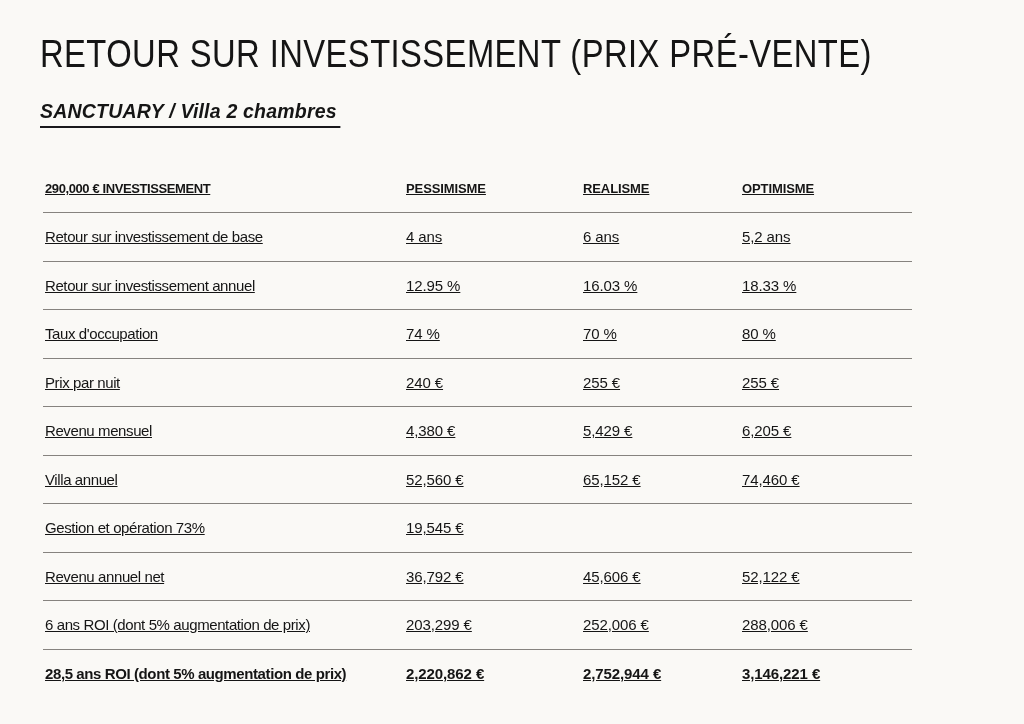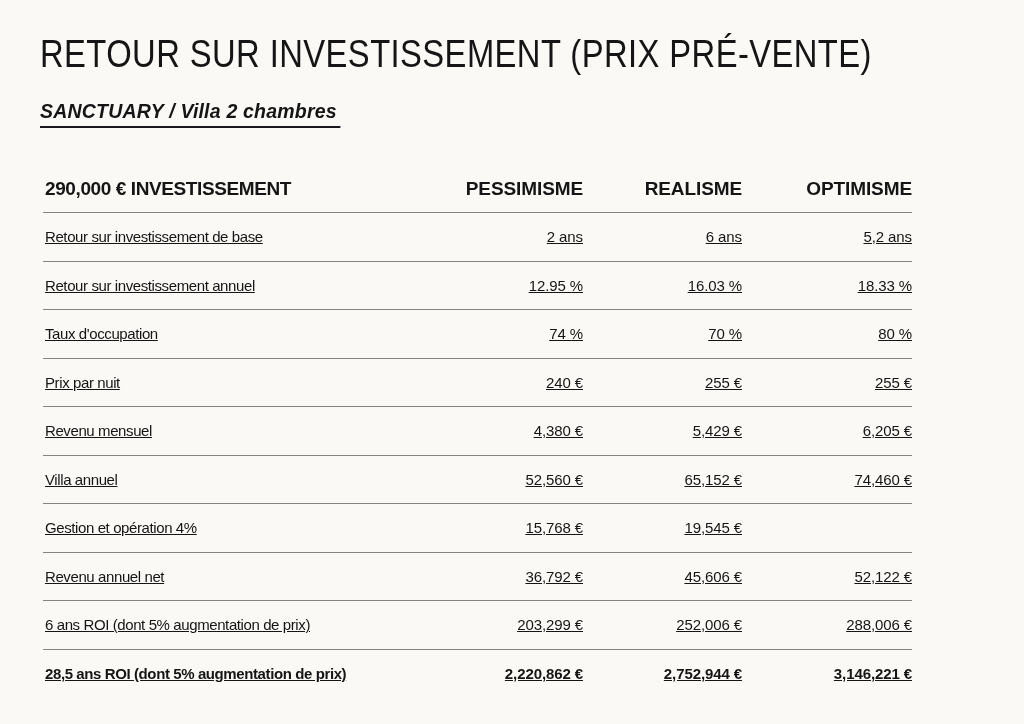--- a/index.html
+++ b/index.html
@@ -47,33 +47,34 @@
     left:43px; right:0; top:165px;
   }
   .t-head,.t-row{
     display:grid;
     grid-template-columns:363px 177px 159px 1fr;
     align-items:center;
     box-sizing:border-box;
   }
   .t-head{
     height:47px;
-    font-size:19px;
+    font-size:13px;
     font-weight:700;
     letter-spacing:-0.2px;
+    text-decoration:underline;
   }
   .t-row{
     height:48.5px;
     border-top:1.7px solid var(--line);
     font-size:15px;
     text-decoration:underline;
   }
   .cell{white-space:nowrap;}
   .cell.label{letter-spacing:-0.4px;padding-left:2px;}
-  .cell.value{letter-spacing:-0.1px;text-align:right;}
+  .cell.value{letter-spacing:-0.1px;}
   .t-row.emphasis .cell{font-weight:700;}
 </style>
 </head>
 <body>
 
 <div class="page">
 
   <div class="doc-header">
     <h1 class="title">RETOUR SUR INVESTISSEMENT (PRIX PRÉ-VENTE)</h1><br>
     <span class="subtitle">SANCTUARY / Villa 2 chambres</span>
@@ -82,21 +83,21 @@
   <div class="roi-table">
     <div class="t-head">
       <div class="cell label">290,000 € INVESTISSEMENT</div>
       <div class="cell value">PESSIMISME</div>
       <div class="cell value">REALISME</div>
       <div class="cell value">OPTIMISME</div>
     </div>
     <div id="rows">
   <div class="t-row">
     <div class="cell label">Retour sur investissement de base</div>
-    <div class="cell value">2 ans</div>
+    <div class="cell value">4 ans</div>
     <div class="cell value">6 ans</div>
     <div class="cell value">5,2 ans</div>
   </div>
 
   <div class="t-row">
     <div class="cell label">Retour sur investissement annuel</div>
     <div class="cell value">12.95 %</div>
     <div class="cell value">16.03 %</div>
     <div class="cell value">18.33 %</div>
   </div>
@@ -123,22 +124,21 @@
   </div>
 
   <div class="t-row">
     <div class="cell label">Villa annuel</div>
     <div class="cell value">52,560 €</div>
     <div class="cell value">65,152 €</div>
     <div class="cell value">74,460 €</div>
   </div>
 
   <div class="t-row">
-    <div class="cell label">Gestion et opération 4%</div>
-    <div class="cell value">15,768 €</div>
+    <div class="cell label">Gestion et opération 73%</div>
     <div class="cell value">19,545 €</div>
   </div>
 
   <div class="t-row">
     <div class="cell label">Revenu annuel net</div>
     <div class="cell value">36,792 €</div>
     <div class="cell value">45,606 €</div>
     <div class="cell value">52,122 €</div>
   </div>
 

